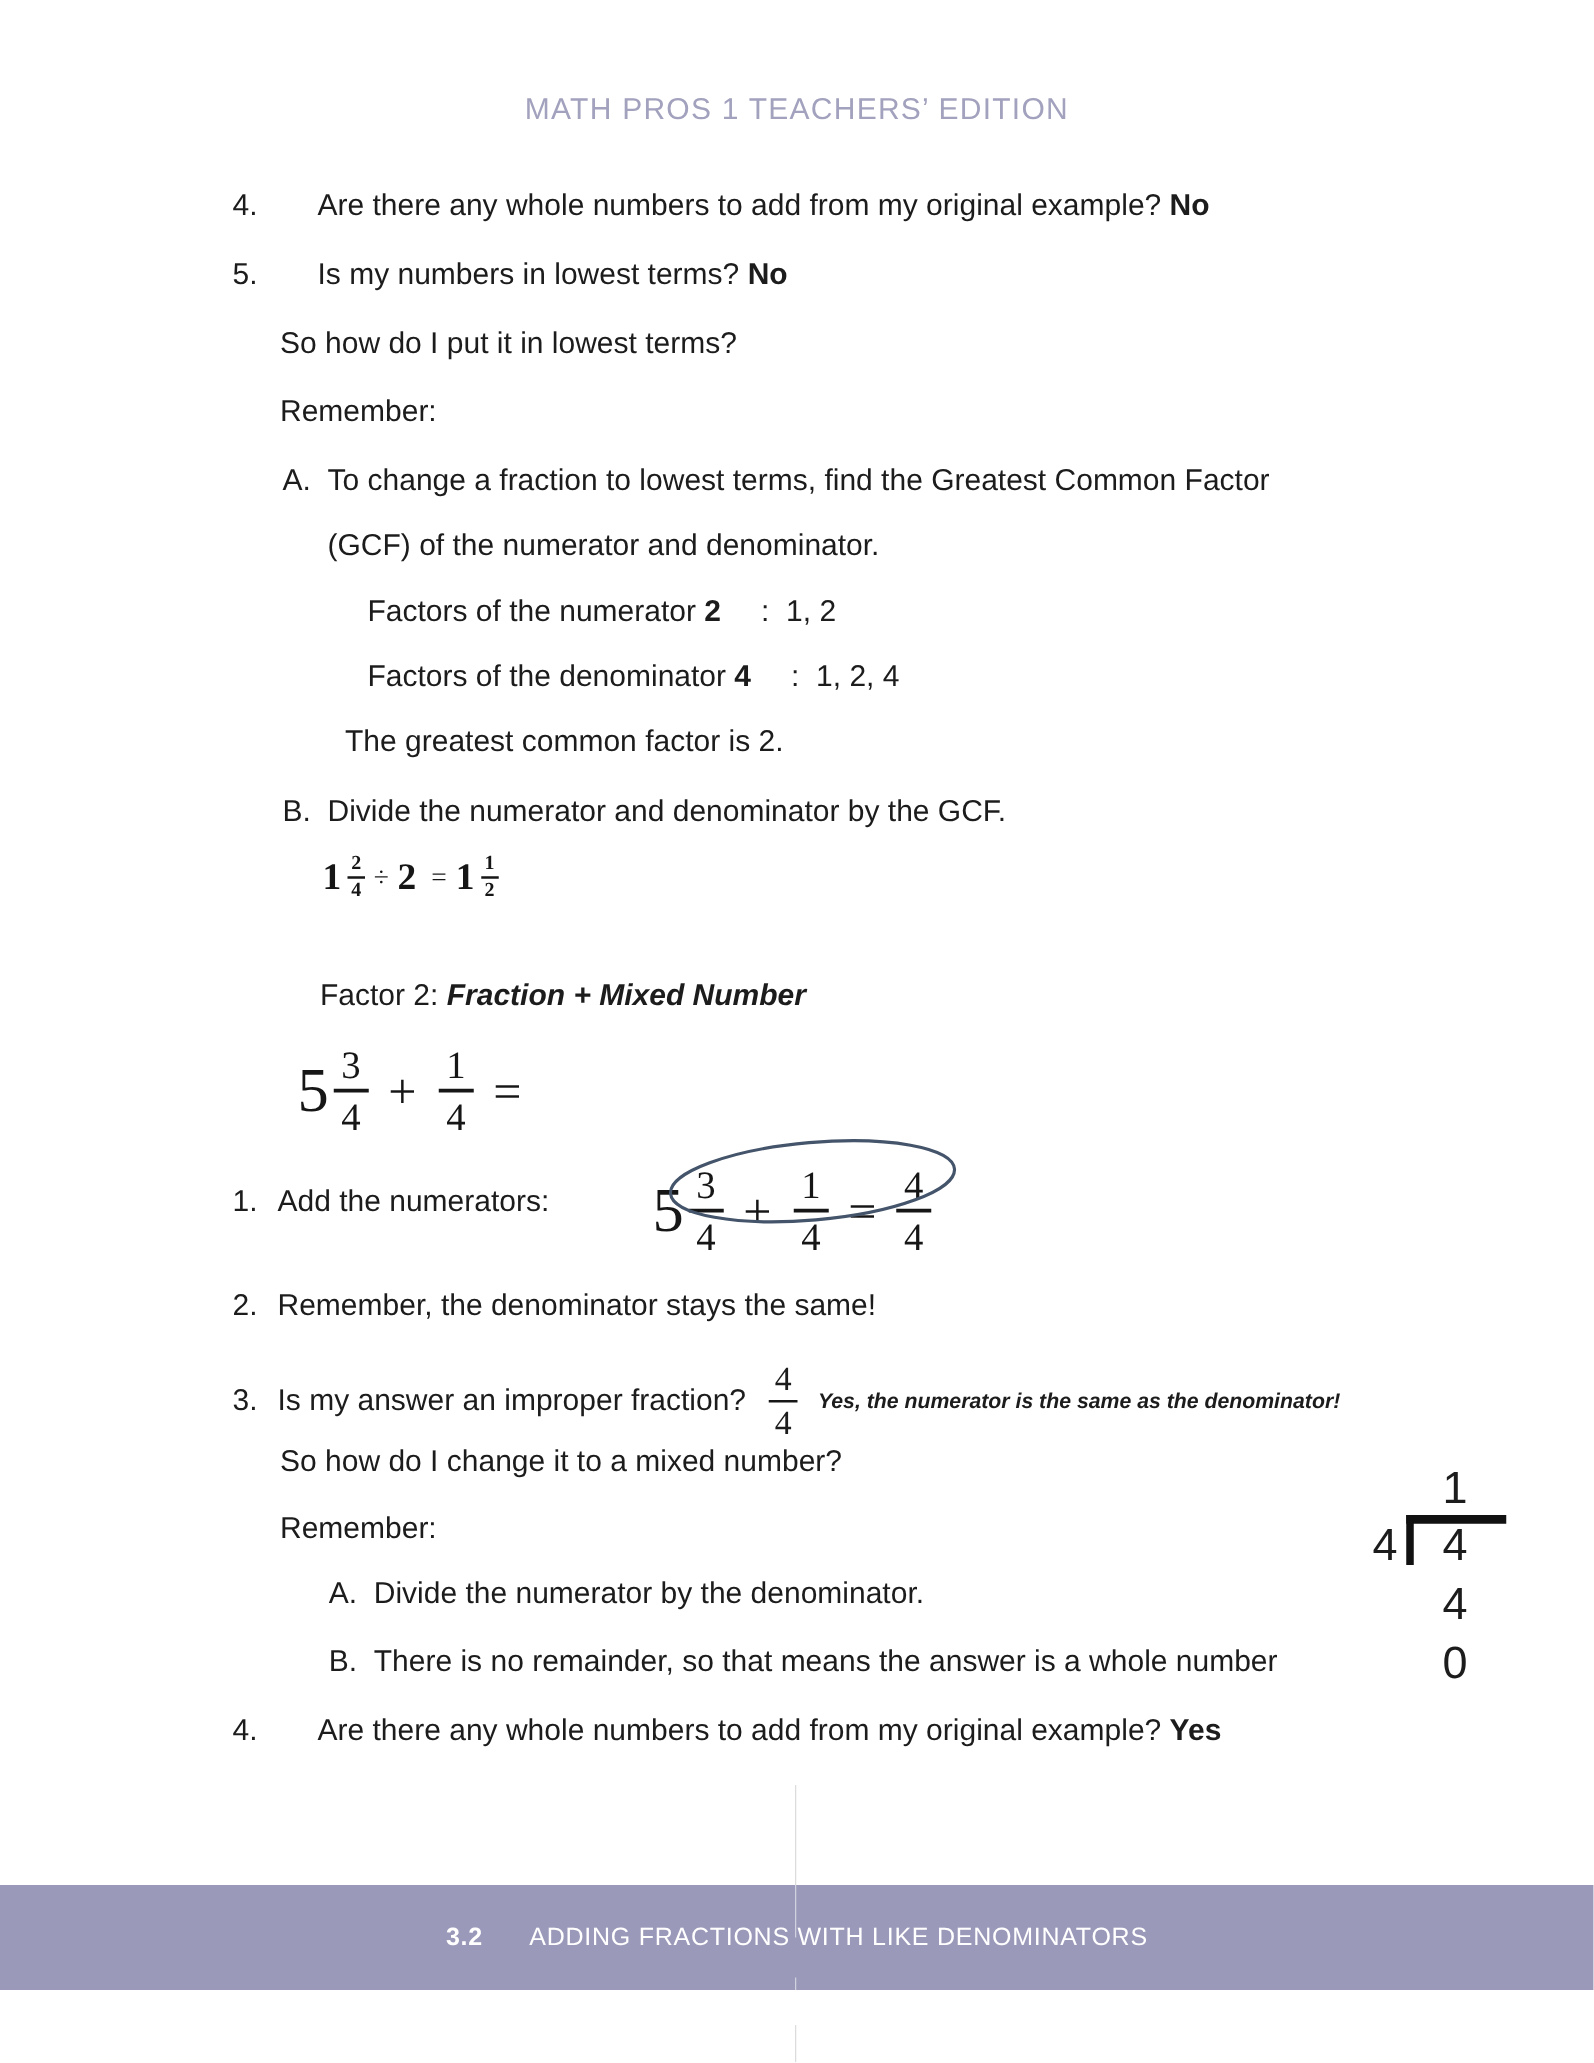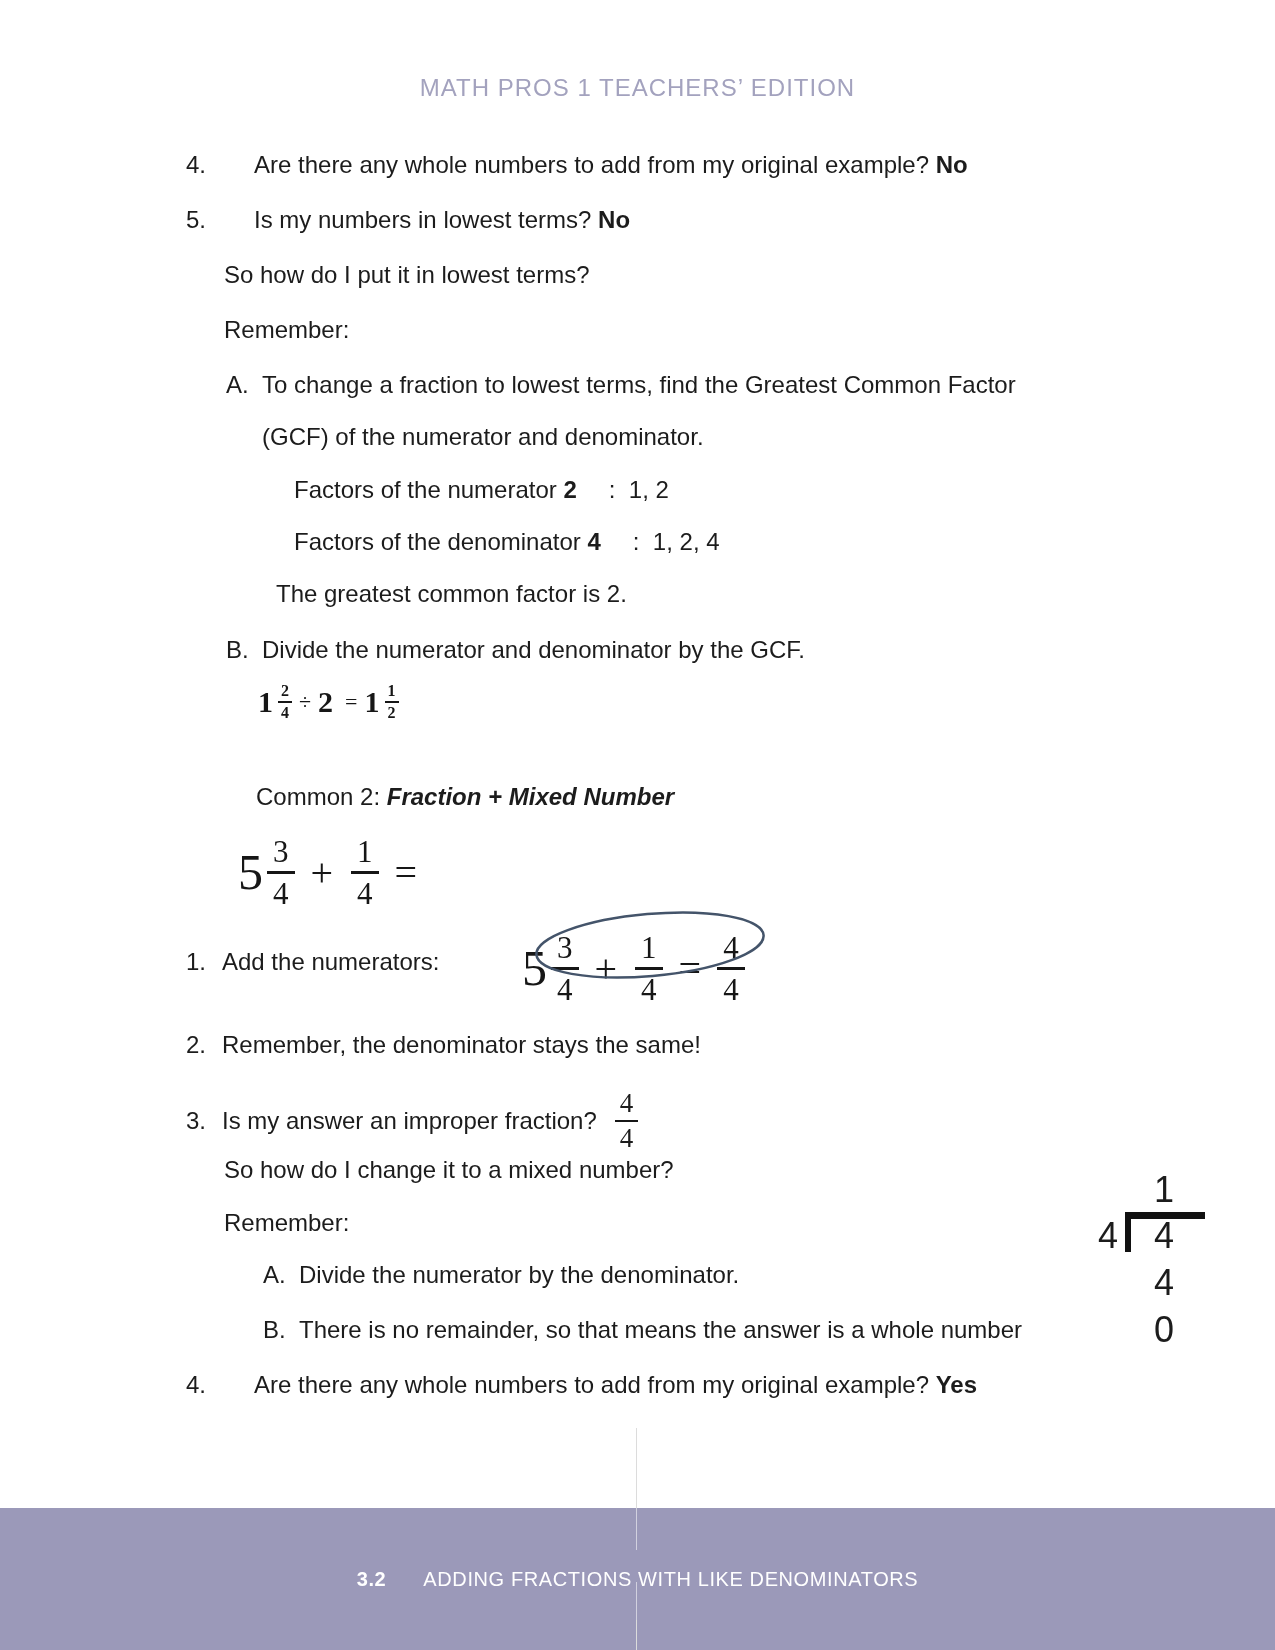--- a/index.html
+++ b/index.html
@@ -32,21 +32,21 @@
   
   .frac-mid .fn{font-size:27px;border-bottom-width:2px;padding:0 5px 3px;}
   .frac-mid .fd{font-size:27px;padding-top:3px;}
   .frac-mid{font-family:"Liberation Serif",serif;margin:0 16px 0 18px;}
   .note{font-size:17px;font-weight:bold;font-style:italic;}
   
   .dv{position:absolute;font-size:36px;line-height:40px;text-align:center;}
   .dv-bar{position:absolute;left:1125px;top:1212px;width:80px;height:7px;background:#111;}
   .dv-stub{position:absolute;left:1125px;top:1212px;width:6px;height:40px;background:#111;}
   
-  #footer-bar{position:absolute;left:0;top:1508px;width:1275px;height:143px;background:#9b99b9;
+  #footer-bar{position:absolute;left:0;top:1508px;width:1275px;height:84px;background:#9b99b9;
         display:flex;align-items:center;justify-content:center;}
   #footer-bar .ft{color:#ffffff;font-size:20px;letter-spacing:0.6px;}
   .vline{position:absolute;left:636px;width:1px;}
   .vline.gray{background:#dcdcdc;}
   .vline.lite{background:rgba(255,255,255,0.55);}
   svg.ellipse{position:absolute;left:528px;top:908px;pointer-events:none;}
 </style>
 </head>
 <body>
 
@@ -114,21 +114,21 @@
     <span class="eq-whole">2</span>
     <span class="eq-op">=</span>
     <span class="eq-whole">1</span>
     <span class="frac">
       <span class="fn">1</span>
       <span class="fd">2</span>
     </span>
   </div>
 
   <div class="row" style="left:224px;top:779px;">
-    <span class="keep">Common 2: </span>
+    <span class="keep">Factor 2: </span>
     <span class="bi">Fraction + Mixed Number</span>
   </div>
 
   <div class="eq eq-big" style="left:238px;top:832px;height:80px;">
     <span class="eq-whole">5</span>
     <span class="frac">
       <span class="fn">3</span>
       <span class="fd">4</span>
     </span>
     <span class="eq-op op-tight">+</span>
@@ -172,20 +172,21 @@
     <span>Remember, the denominator stays the same!</span>
   </div>
 
   <div class="row" style="left:186px;top:1086px;height:70px;">
     <span class="num">3.</span>
     <span>Is my answer an improper fraction?</span>
     <span class="frac frac-mid">
       <span class="fn">4</span>
       <span class="fd">4</span>
     </span>
+    <span class="note">Yes, the numerator is the same as the denominator!</span>
   </div>
 
   <div class="row" style="left:224px;top:1152px;align-items:center;">
     <span>So how do I change it to a mixed number?</span>
   </div>
 
   <div class="row" style="left:224px;top:1205px;">
     <span>Remember:</span>
   </div>
 

